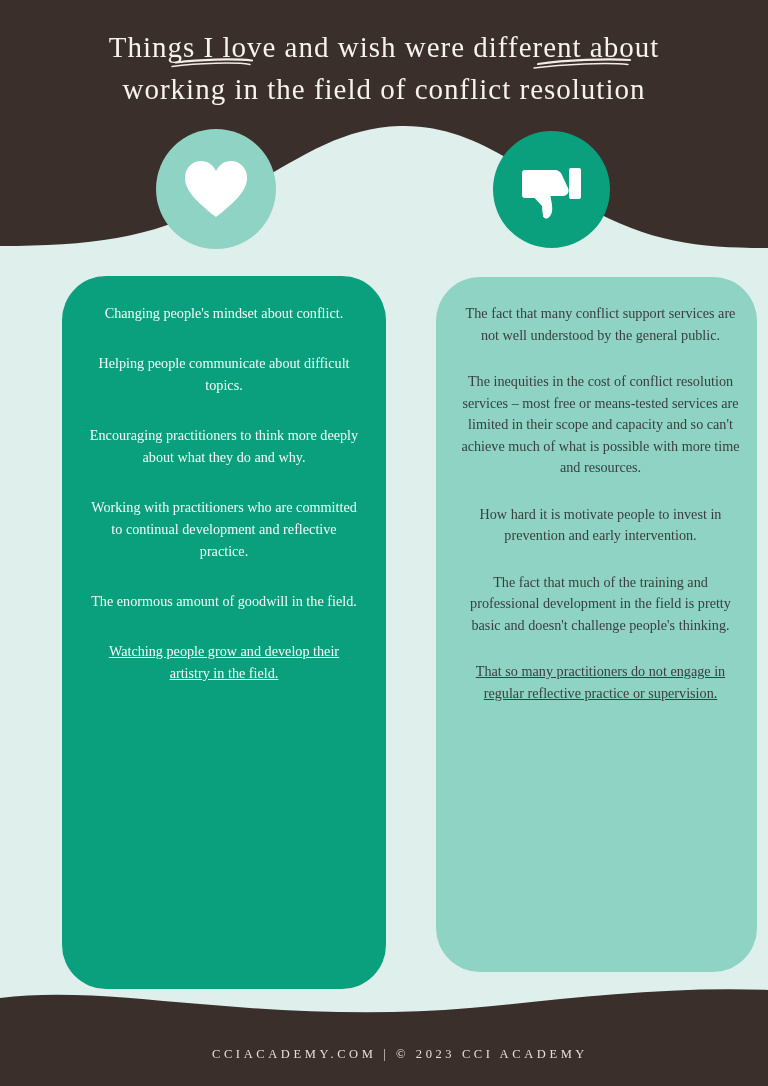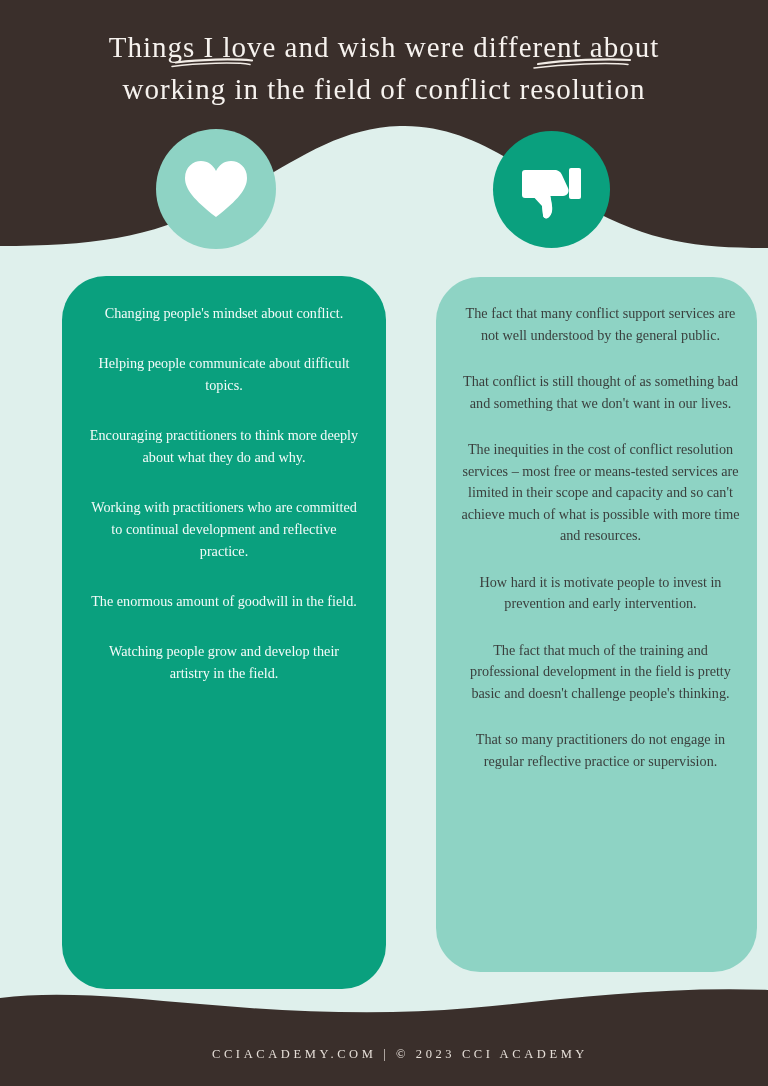--- a/index.html
+++ b/index.html
@@ -136,21 +136,21 @@
   .panel.love li {
     font-size: 14.2px;
     line-height: 22px;
     margin-bottom: 28px;
   }
   .panel.wish li {
     font-size: 14.2px;
     line-height: 21.5px;
     margin-bottom: 25px;
   }
-  .panel li:last-child { margin-bottom: 0; }
+  .panel li:last-child { margin-bottom: 0; text-decoration: underline; }
 
   
   .footer {
     position: absolute;
     left: 16px; bottom: 0;
     width: 768px;
     height: 64px;
     z-index: 6;
     display: flex;
     align-items: center;
@@ -224,21 +224,20 @@
         <li>Encouraging practitioners to think more deeply about what they do and why.</li>
         <li>Working with practitioners who are committed to continual development and reflective practice.</li>
         <li>The enormous amount of goodwill in the field.</li>
         <li>Watching people grow and develop their artistry in the field.</li>
       </ul>
     </div>
 
     <div class="panel wish">
       <ul>
         <li>The fact that many conflict support services are not well understood by the general public.</li>
-        <li>That conflict is still thought of as something bad and something that we don't want in our lives.</li>
         <li>The inequities in the cost of conflict resolution services – most free or means-tested services are limited in their scope and capacity and so can't achieve much of what is possible with more time and resources.</li>
         <li>How hard it is motivate people to invest in prevention and early intervention.</li>
         <li>The fact that much of the training and professional development in the field is pretty basic and doesn't challenge people's thinking.</li>
         <li>That so many practitioners do not engage in regular reflective practice or supervision.</li>
       </ul>
     </div>
 
   </div>
 
   <svg class="bg-wave-bottom" viewBox="0 0 768 110" preserveAspectRatio="none">

